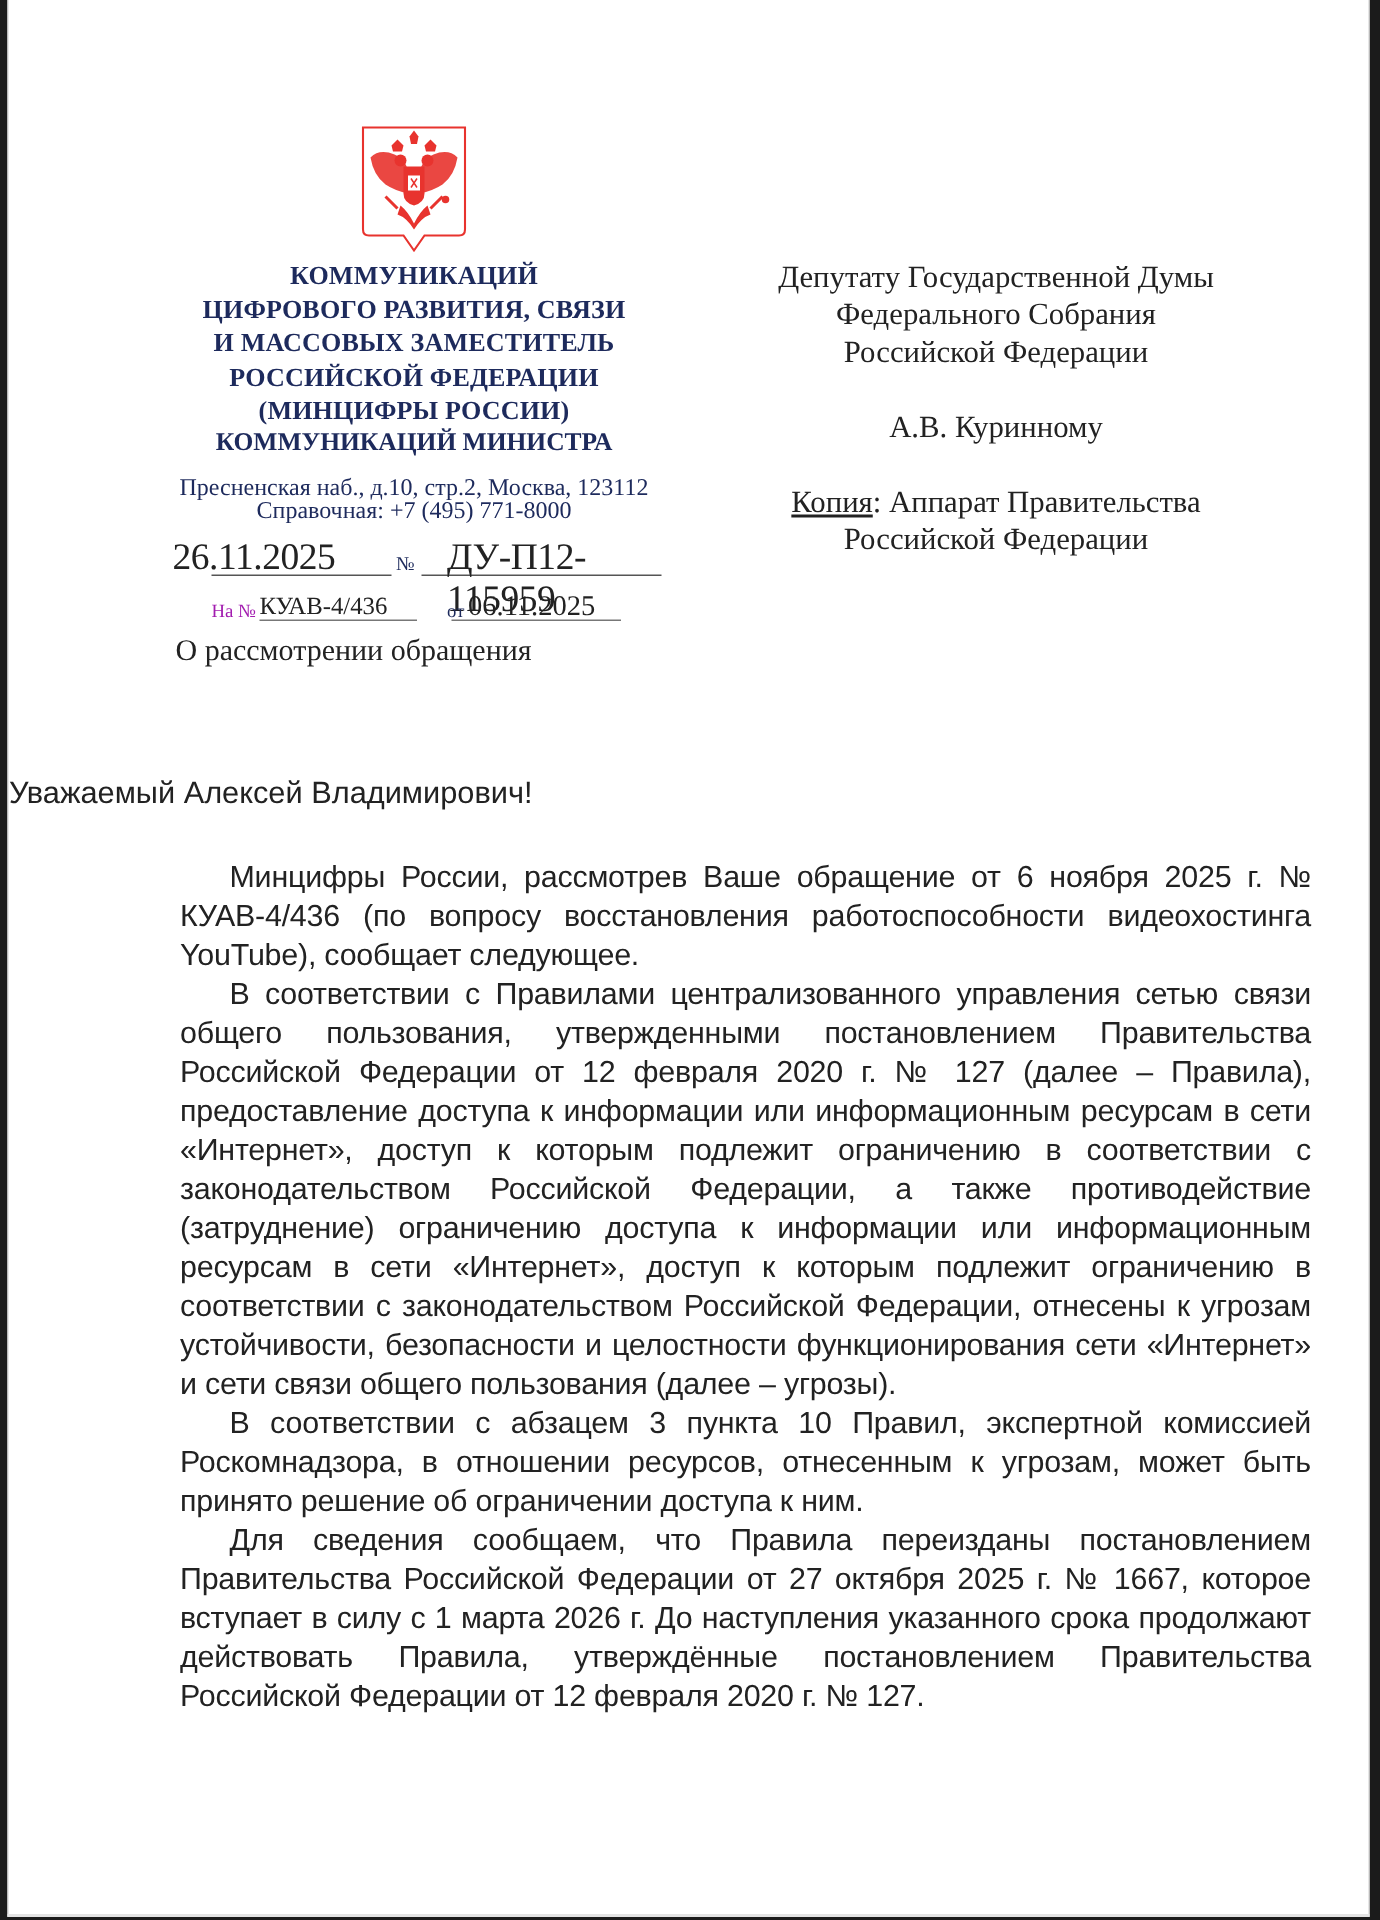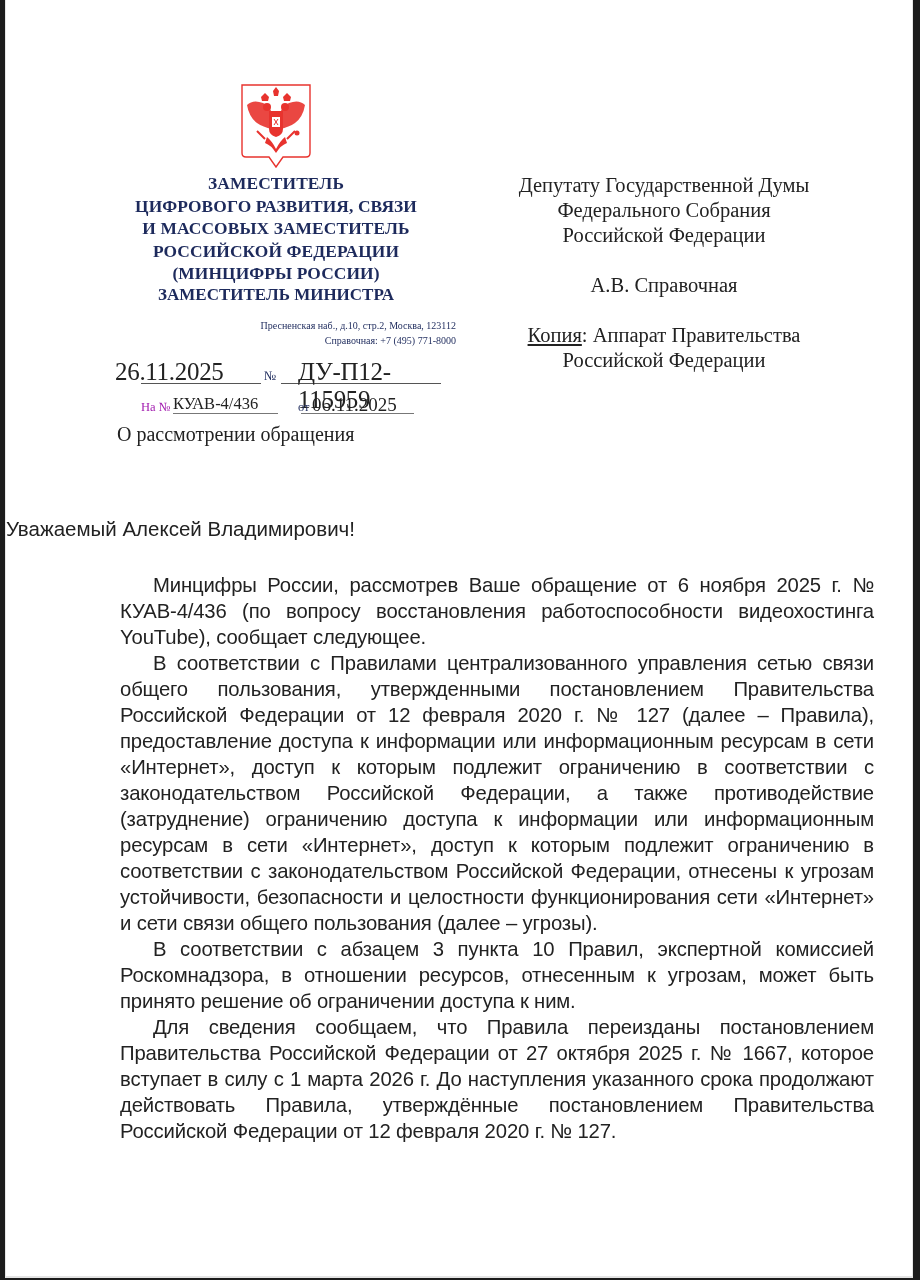--- a/index.html
+++ b/index.html
@@ -44,24 +44,24 @@
       text-align: center;
       font-family: "Liberation Serif", serif;
       font-weight: bold;
       color: #1d2a5c;
       font-size: 17px;
     }
     .address {
       position: absolute;
       left: 90px; top: 319px;
       width: 360px;
-      text-align: right;
+      text-align: center;
       font-family: "Liberation Serif", serif;
       color: #1d2a5c;
-      font-size: 10px;
+      font-size: 16px;
       line-height: 14.5px;
     }
     .regline {
       position: absolute;
       left: 105px; top: 358px;
       width: 345px; height: 30px;
       font-family: "Liberation Serif", serif;
       color: #222;
     }
     .reg-date {
@@ -183,27 +183,27 @@
     <path d="M30 28 H44 L44 46 Q44 52 37 54 Q30 52 30 46 Z" fill="#e8332e"></path>
     <rect x="33" y="34" width="8" height="10" fill="#fff"></rect>
     <path d="M35 36 L39 42 M39 36 L35 42" stroke="#e8332e" stroke-width="1"></path>
 
     <path d="M28 54 Q33 58 37 66 Q41 58 46 54 L48 60 Q42 62 37 70 Q32 62 26 60 Z" fill="#e8332e"></path>
     <path d="M18 48 L26 56 M56 48 L48 56" stroke="#e8332e" stroke-width="2"></path>
     <circle cx="58" cy="50" r="2.5" fill="#e8332e"></circle>
   </svg>
 
   <div class="org">
-    <div>ЗАМЕСТИТЕЛЬ</div>
+    <div>КОММУНИКАЦИЙ</div>
     <div>ЦИФРОВОГО РАЗВИТИЯ, СВЯЗИ</div>
     <div>И МАССОВЫХ ЗАМЕСТИТЕЛЬ</div>
     <div>РОССИЙСКОЙ ФЕДЕРАЦИИ</div>
     <div>(МИНЦИФРЫ РОССИИ)</div>
   </div>
-  <div class="org-title">ЗАМЕСТИТЕЛЬ МИНИСТРА</div>
+  <div class="org-title">КОММУНИКАЦИЙ МИНИСТРА</div>
   <div class="address">
     <div>Пресненская наб., д.10, стр.2, Москва, 123112</div>
     <div>Справочная: +7 (495) 771-8000</div>
   </div>
 
   <div class="regline">
     <span class="reg-date">26.11.2025</span>
     <span class="reg-date-line"></span>
     <span class="reg-no-label">№</span>
     <span class="reg-no-line"></span>
@@ -219,21 +219,21 @@
     <span class="ref-date">06.11.2025</span>
   </div>
 
   <div class="subject">О рассмотрении обращения</div>
 
   <div class="addressee">
     <div>Депутату Государственной Думы</div>
     <div>Федерального Собрания</div>
     <div>Российской Федерации</div>
     <div class="gap"></div>
-    <div>А.В. Справочная</div>
+    <div>А.В. Куринному</div>
     <div class="gap"></div>
     <div><u>Копия</u><span>: Аппарат Правительства</span></div>
     <div>Российской Федерации</div>
   </div>
 
   <div class="salutation">Уважаемый Алексей Владимирович!</div>
 
   <div class="body">
     <p>Минцифры России, рассмотрев Ваше обращение от 6 ноября 2025 г. № КУАВ-4/436 (по вопросу восстановления работоспособности видеохостинга YouTube), сообщает следующее.</p>
     <p>В соответствии с Правилами централизованного управления сетью связи общего пользования, утвержденными постановлением Правительства Российской Федерации от 12 февраля 2020 г. № 127 (далее – Правила), предоставление доступа к информации или информационным ресурсам в сети «Интернет», доступ к которым подлежит ограничению в соответствии с законодательством Российской Федерации, а также противодействие (затруднение) ограничению доступа к информации или информационным ресурсам в сети «Интернет», доступ к которым подлежит ограничению в соответствии с законодательством Российской Федерации, отнесены к угрозам устойчивости, безопасности и целостности функционирования сети «Интернет» и сети связи общего пользования (далее – угрозы).</p>

